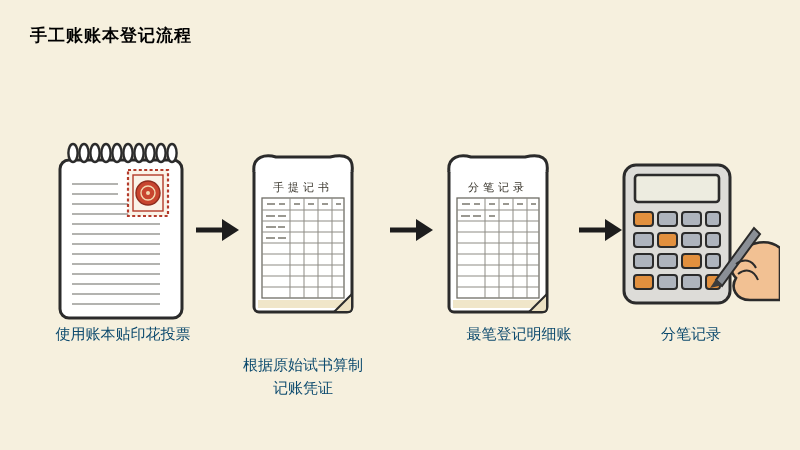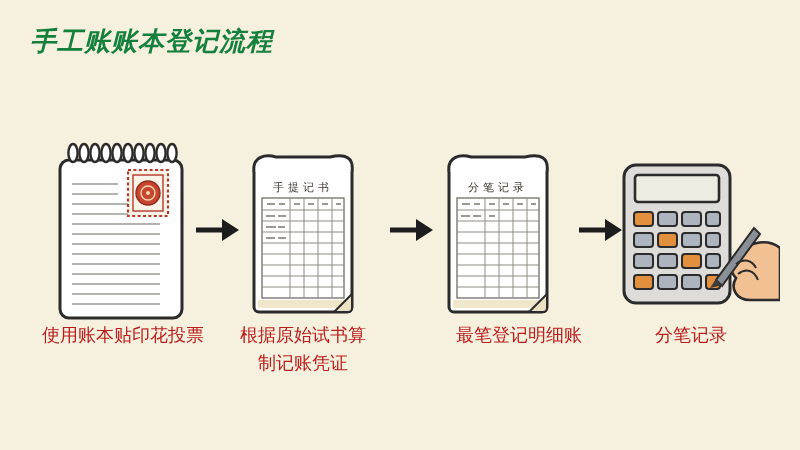--- a/index.html
+++ b/index.html
@@ -3,37 +3,37 @@
 <meta charset="utf-8">
 <style>
   html,body{margin:0;padding:0;}
   body{
     width:800px;height:450px;overflow:hidden;position:relative;
     background:#f6f0de;
     font-family:"Liberation Sans", sans-serif;
   }
   .page-title{
     position:absolute;left:30px;top:24px;
-    font-size:26px;font-weight:bold;color:#15803d;letter-spacing:1px;font-style:italic;
+    font-size:17px;font-weight:bold;color:#000000;letter-spacing:1px;
   }
   .step-illu{position:absolute;}
   .illu-1{left:52px;top:138px;}
   .illu-2{left:242px;top:150px;}
   .illu-3{left:437px;top:150px;text-decoration:underline;}
   .illu-4{left:620px;top:160px;}
   .flow-arrow{position:absolute;top:215px;}
   .arrow-1{left:194px;}
   .arrow-2{left:388px;}
   .arrow-3{left:577px;}
   .caption{
     position:absolute;top:322px;
-    font-size:18px;color:#b91c1c;text-align:center;line-height:1.55;
+    font-size:15px;color:#0c4a6e;text-align:center;line-height:1.55;
   }
   .cap-1{left:38px;width:170px;}
-  .cap-2{left:238px;width:130px;}
+  .cap-2{left:238px;width:130px;margin-top:31px;}
   .cap-3{left:443px;width:152px;}
   .cap-4{left:615px;width:152px;}
 </style>
 </head>
 <body>
 
 <div class="page-title">手工账账本登记流程</div>
 
 <div class="step-illu illu-1">
   <svg width="138" height="186" viewBox="0 0 138 186">

